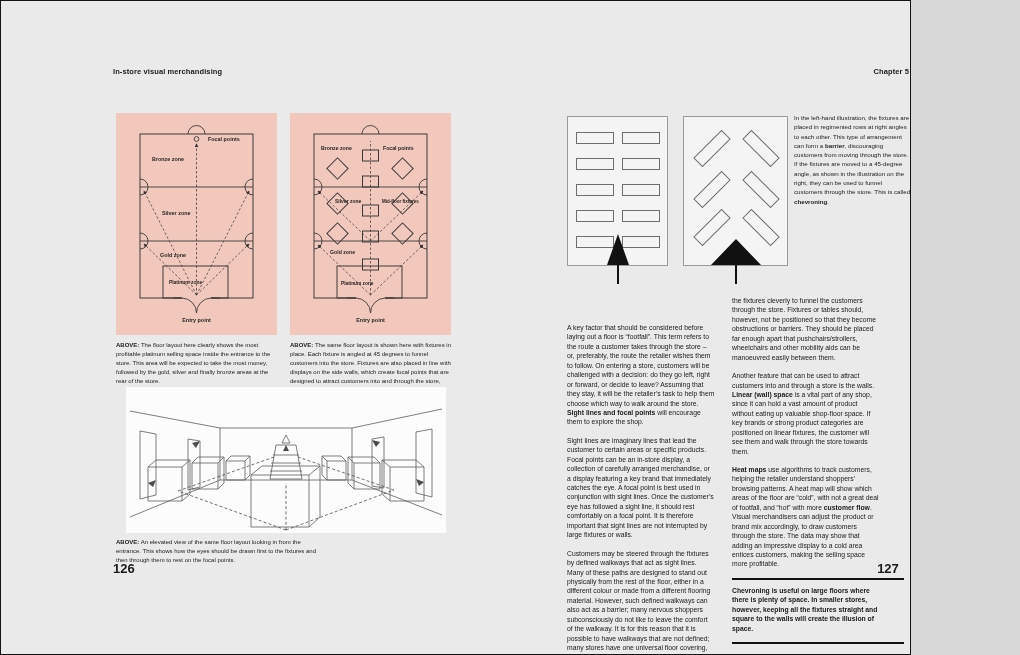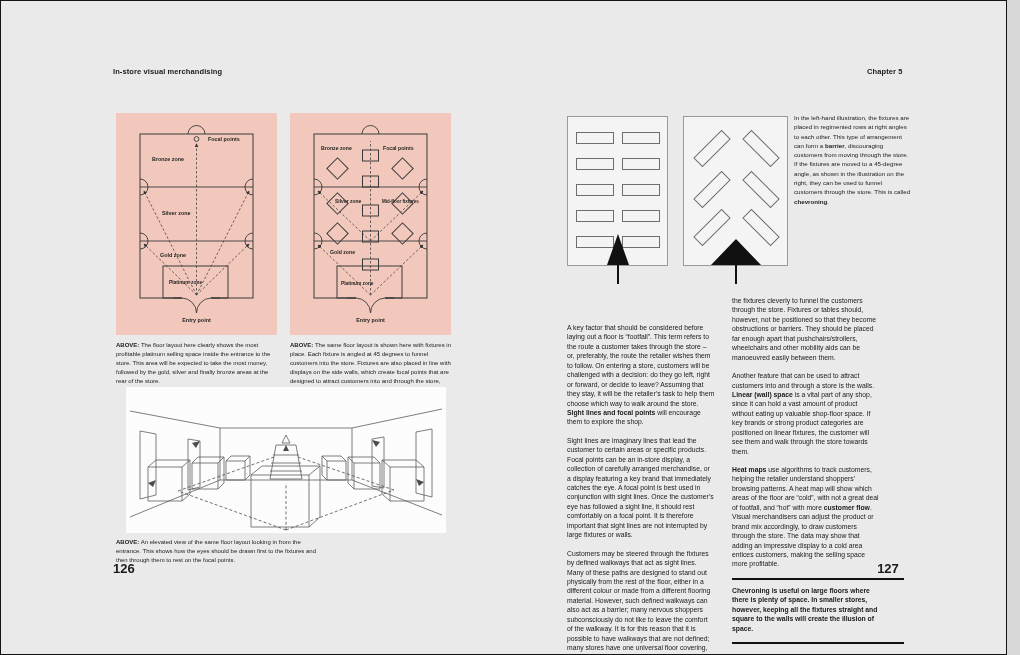--- a/index.html
+++ b/index.html
@@ -1,16 +1,16 @@
 <!DOCTYPE html>
 <html><head>
 <meta charset="utf-8">
 <style>
   html,body{margin:0;padding:0;background:#d8d8d8;}
-  .spread{position:relative;width:1007px;height:655px;background:#eaeaea;
+  .spread{position:relative;width:911px;height:655px;background:#eaeaea;
           border:1px solid #141414;box-sizing:border-box;overflow:hidden;
           font-family:"Liberation Sans", sans-serif;color:#1a1a1a;}
   .hdr{position:absolute;top:66px;font-size:7.5px;font-weight:bold;letter-spacing:.1px;}
   .pagenum{position:absolute;top:560px;font-size:13px;font-weight:bold;}
   .pinkfig{position:absolute;top:112px;width:161px;height:222px;background:#f2c8bc;}
   .cap{position:absolute;font-size:6px;line-height:1.5;color:#222;}
   .cap b{font-weight:bold;}
   .sketchbox{position:absolute;left:125px;top:386px;width:320px;height:146px;background:#fcfcfc;}
   .fixbox{position:absolute;top:115px;height:150px;background:#f4f4f4;border:1px solid #9a9a9a;box-sizing:border-box;}
   .fixrect{position:absolute;width:38px;height:12px;border:1.5px solid #6e6e6e;box-sizing:border-box;}
@@ -179,21 +179,21 @@
         <path d="M298,95 L290,92 L293,99 Z"></path>
         <path d="M254,55 L246,53 L250,60 Z"></path>
         <path d="M160,58 L157,64 L163,64 Z"></path>
       </g>
     </svg>
   </div>
   <div class="cap" style="left:115px;top:537px;width:205px;"><b>ABOVE:</b> An elevated view of the same floor layout looking in from the entrance. This shows how the eyes should be drawn first to the fixtures and then through them to rest on the focal points.</div>
 
   <div class="pagenum" style="left:112px;">126</div>
 
-  <div class="hdr" style="left:866px;width:42px;text-align:left;">Chapter 5</div>
+  <div class="hdr" style="left:866px;width:42px;text-align:right;">Chapter 5</div>
 
   <div class="fixbox" style="left:566px;width:101px;">
     <div class="fixrect" style="left:8px;top:15px;"></div>
       <div class="fixrect" style="left:54px;top:15px;"></div>
     <div class="fixrect" style="left:8px;top:41px;"></div>
       <div class="fixrect" style="left:54px;top:41px;"></div>
     <div class="fixrect" style="left:8px;top:67px;"></div>
       <div class="fixrect" style="left:54px;top:67px;"></div>
     <div class="fixrect" style="left:8px;top:93px;"></div>
       <div class="fixrect" style="left:54px;top:93px;"></div>

